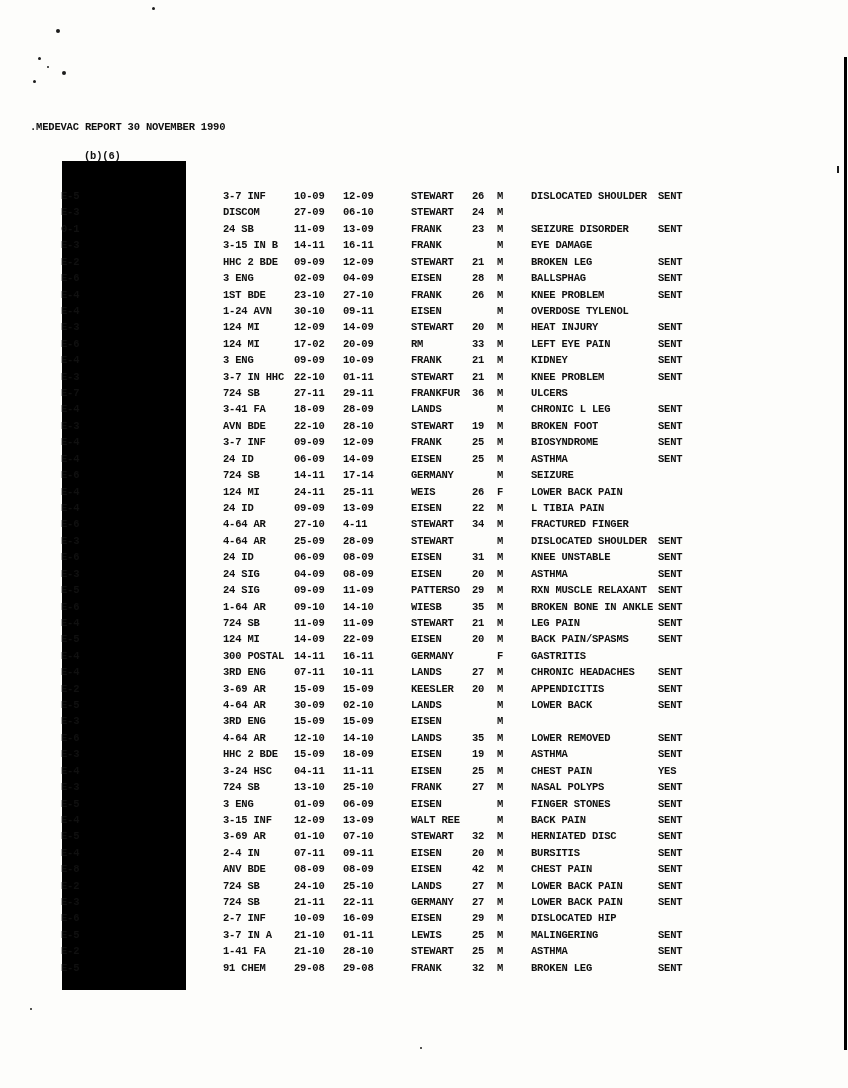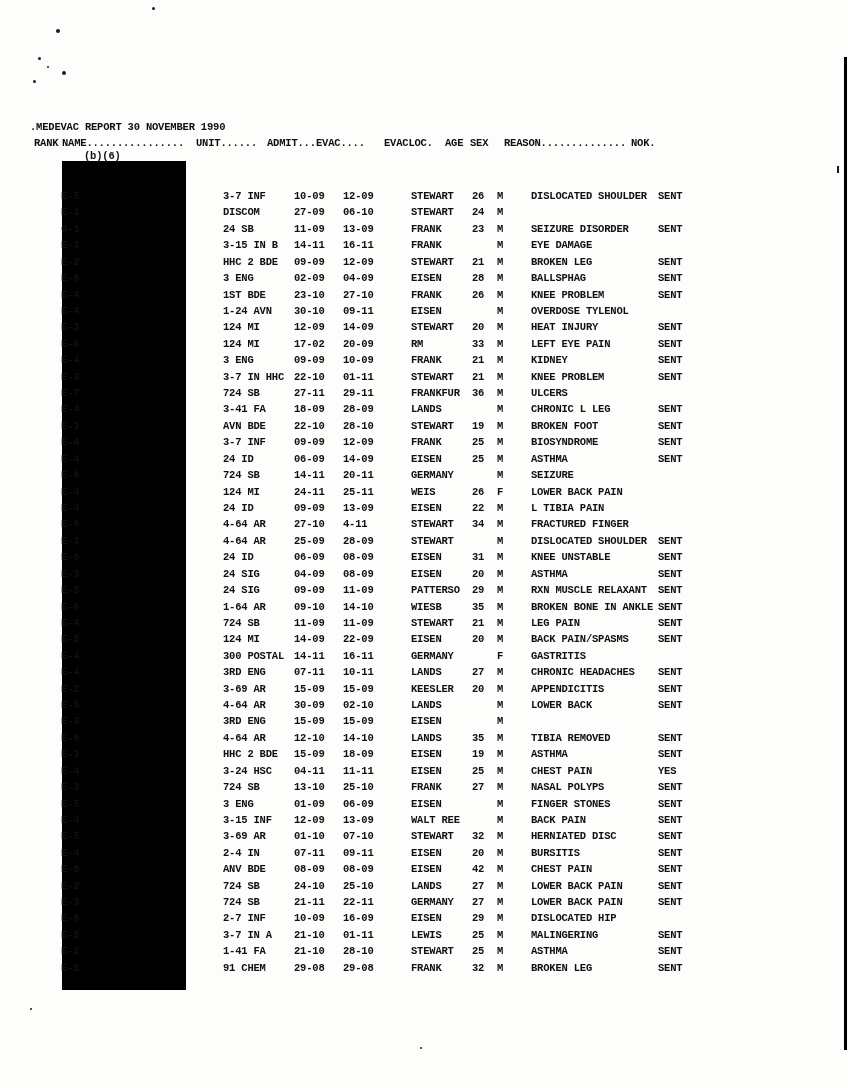--- a/index.html
+++ b/index.html
@@ -72,32 +72,20 @@
   <div class="speck" style="left:62px;top:71px;width:4px;height:4px;"></div>
   <div class="speck" style="left:33px;top:80px;width:3px;height:3px;"></div>
   <div class="speck" style="left:30px;top:1008px;width:2px;height:2px;"></div>
   <div class="speck" style="left:420px;top:1047px;width:2px;height:2px;"></div>
   <div class="mark" style="left:837px;top:166px;width:2px;height:7px;"></div>
 
   <div class="vline"></div>
 
   <div class="line" style="left:30px;top:121px;">.MEDEVAC REPORT 30 NOVEMBER 1990</div>
 
-  <div class="hrow" style="top:137px;">
-    <span class="cell c-rank">RANK</span>
-    <span class="cell c-name">NAME................</span>
-    <span class="cell c-unit">UNIT......</span>
-    <span class="cell c-admit">ADMIT...</span>
-    <span class="cell c-evac">EVAC....</span>
-    <span class="cell c-evacloc">EVACLOC.</span>
-    <span class="cell c-age">AGE</span>
-    <span class="cell c-sex">SEX</span>
-    <span class="cell c-reason">REASON..............</span>
-    <span class="cell c-nok">NOK.</span>
-  </div>
 
   <div class="line" style="left:84px;top:150px;">(b)(6)</div>
 
   <div class="redaction"></div>
 
   <div id="rows" style="position:absolute;left:0;top:0;width:100%;height:100%;margin-left:27px;">
       <div class="trow" style="top: 190px;">
         <span class="cell c-rank">E-5</span>
         <span class="cell c-unit">3-7 INF</span>
         <span class="cell c-admit">10-09</span>
@@ -281,21 +269,21 @@
         <span class="cell c-evacloc">EISEN</span>
         <span class="cell c-age">25</span>
         <span class="cell c-sex">M</span>
         <span class="cell c-reason">ASTHMA</span>
         <span class="cell c-nok">SENT</span>
       </div>
       <div class="trow" style="top: 469.14px;">
         <span class="cell c-rank">E-6</span>
         <span class="cell c-unit">724 SB</span>
         <span class="cell c-admit">14-11</span>
-        <span class="cell c-evac">20-11</span>
+        <span class="cell c-evac">17-14</span>
         <span class="cell c-evacloc">GERMANY</span>
         <span class="cell c-age"></span>
         <span class="cell c-sex">M</span>
         <span class="cell c-reason">SEIZURE</span>
         <span class="cell c-nok"></span>
       </div>
       <div class="trow" style="top: 485.56px;">
         <span class="cell c-rank">E-4</span>
         <span class="cell c-unit">124 MI</span>
         <span class="cell c-admit">24-11</span>
@@ -461,21 +449,21 @@
         <span class="cell c-nok"></span>
       </div>
       <div class="trow" style="top: 731.86px;">
         <span class="cell c-rank">E-6</span>
         <span class="cell c-unit">4-64 AR</span>
         <span class="cell c-admit">12-10</span>
         <span class="cell c-evac">14-10</span>
         <span class="cell c-evacloc">LANDS</span>
         <span class="cell c-age">35</span>
         <span class="cell c-sex">M</span>
-        <span class="cell c-reason">TIBIA REMOVED</span>
+        <span class="cell c-reason">LOWER REMOVED</span>
         <span class="cell c-nok">SENT</span>
       </div>
       <div class="trow" style="top: 748.28px;">
         <span class="cell c-rank">E-3</span>
         <span class="cell c-unit">HHC 2 BDE</span>
         <span class="cell c-admit">15-09</span>
         <span class="cell c-evac">18-09</span>
         <span class="cell c-evacloc">EISEN</span>
         <span class="cell c-age">19</span>
         <span class="cell c-sex">M</span>

